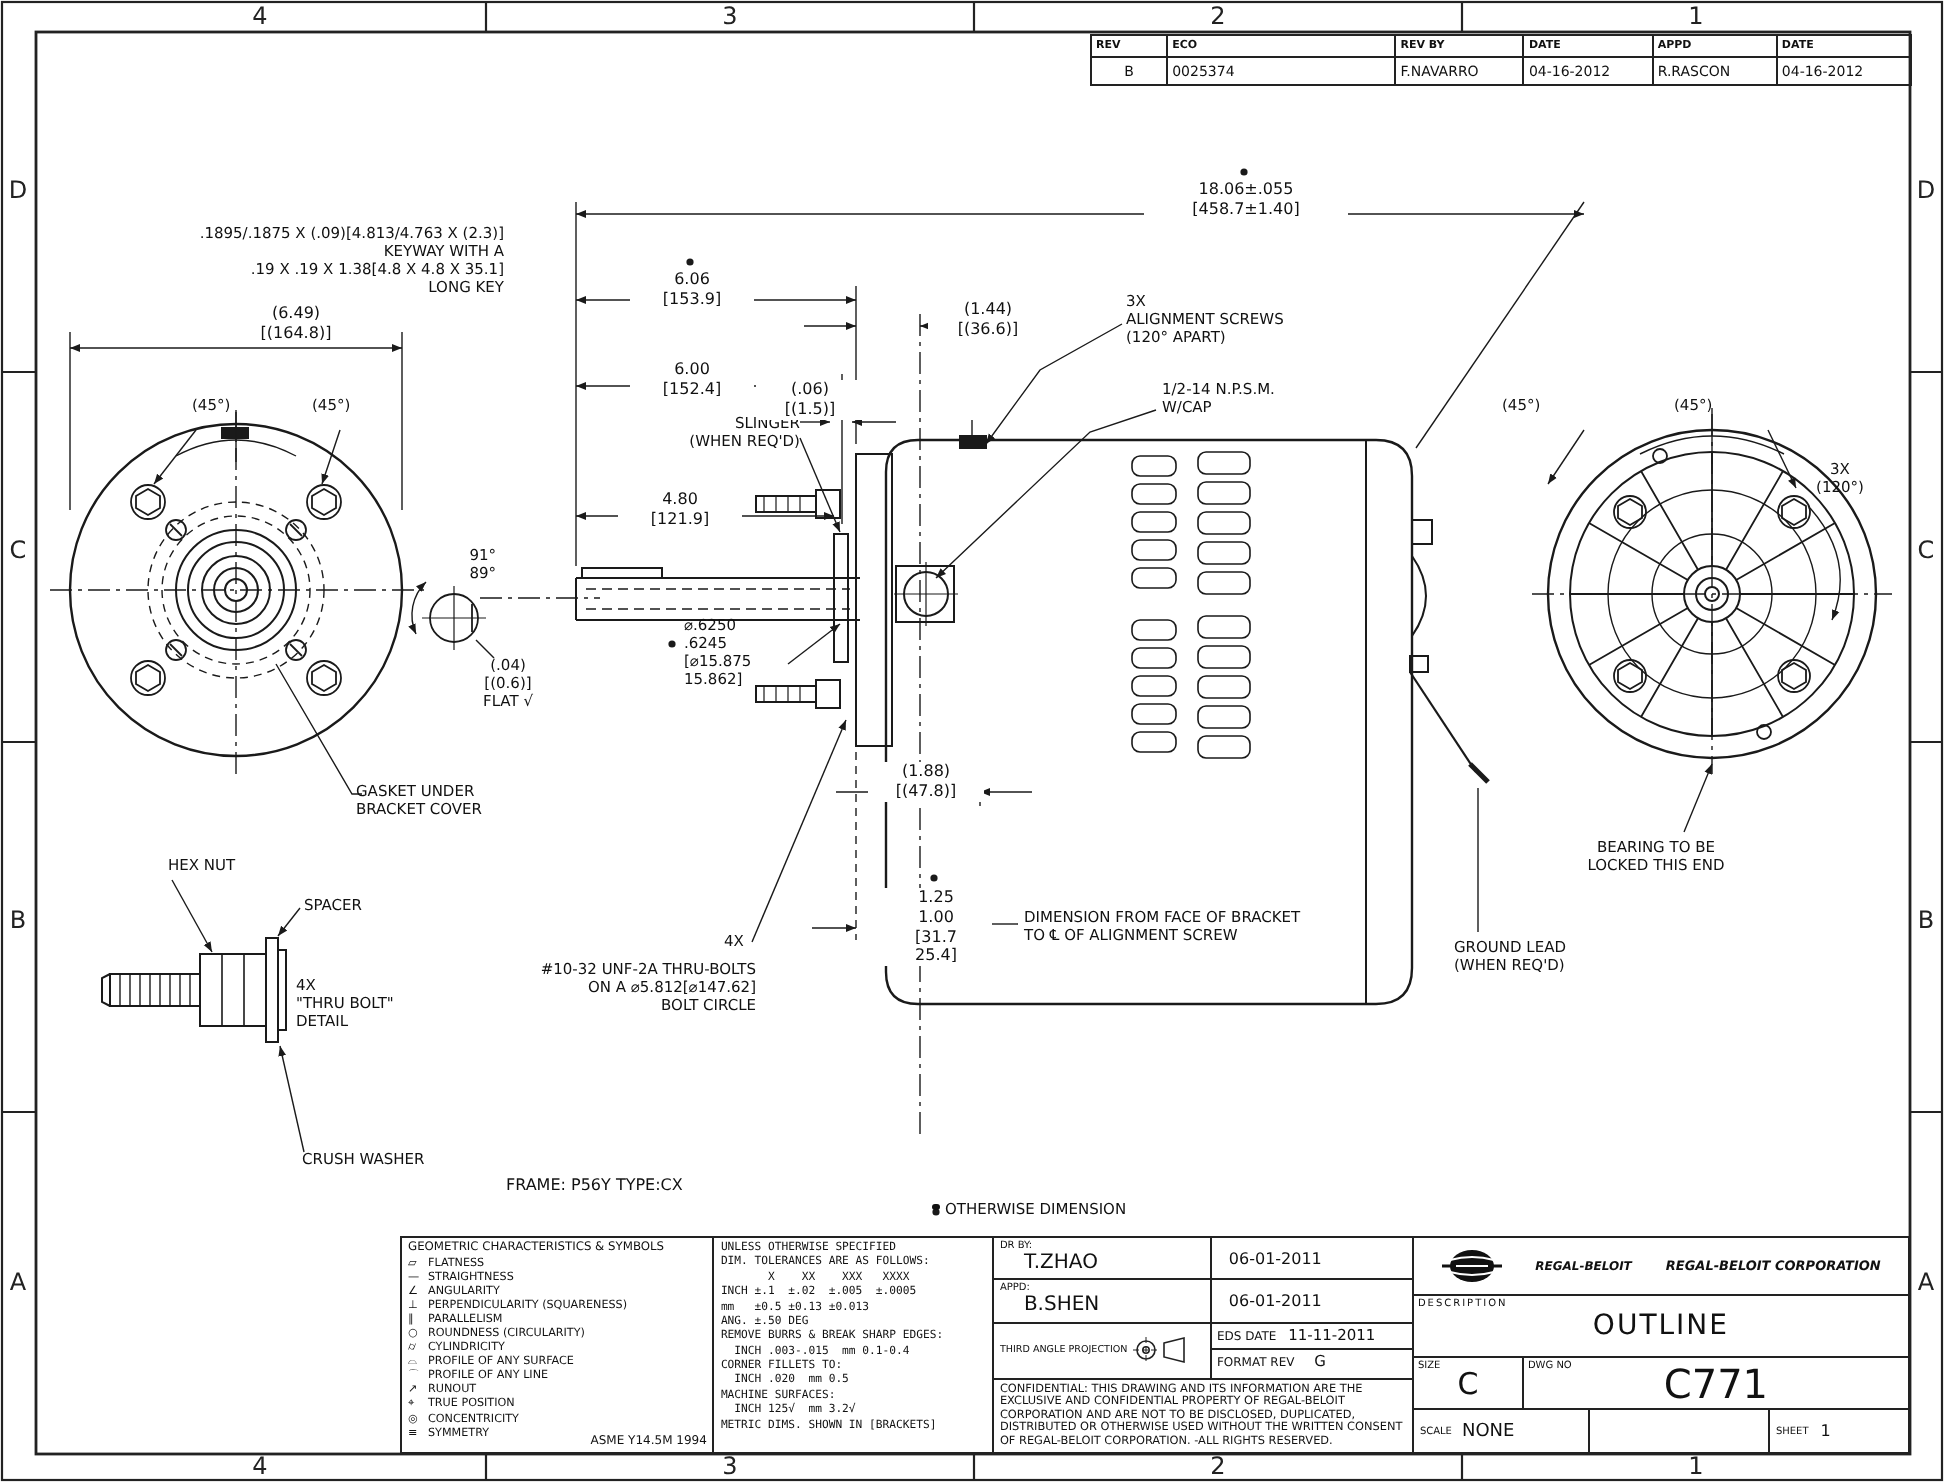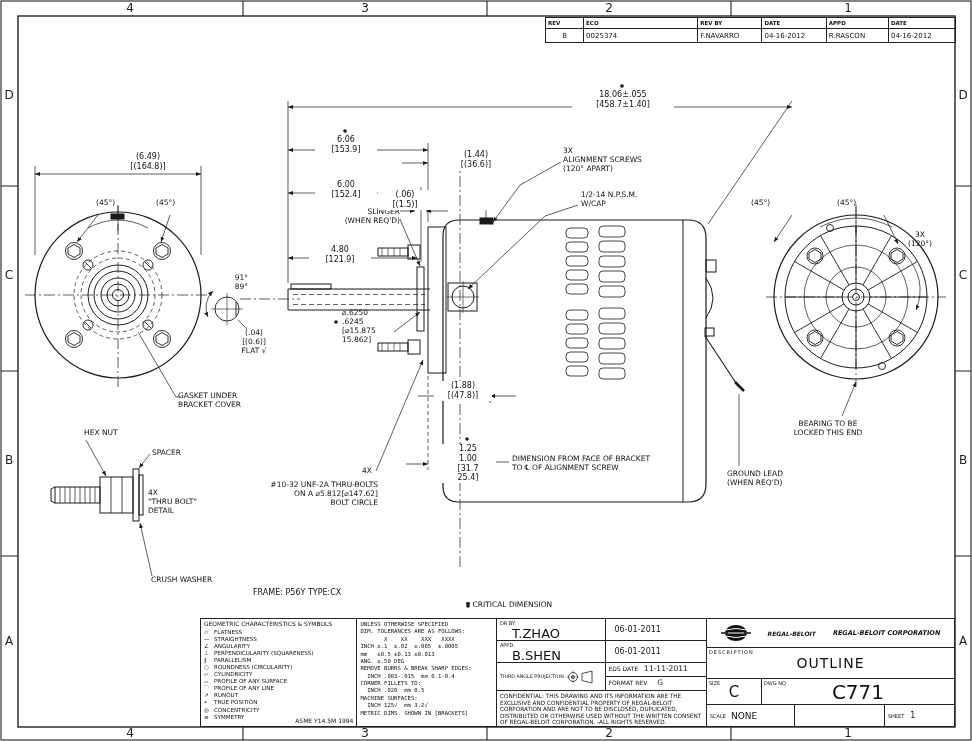--- a/index.html
+++ b/index.html
@@ -25,21 +25,21 @@
   #gcs .ttl{font-size:5.9px;}
   #gcs .sym{display:inline-block;width:10px;}
   #gcs .std{position:absolute;right:3px;bottom:1px;font-size:6px;}
   #tol{width:140px;padding:2px 3px;font-size:5.6px;line-height:1.32;
        font-family:"DejaVu Sans Mono",monospace;}
   #tol div{white-space:pre;}
   #sign{width:210px;display:flex;flex-direction:column;font-size:7.5px;}
   .srow{display:flex;border-bottom:1.2px solid #222;}
   .scell{box-sizing:border-box;padding:1px 3px;}
   .sl{font-size:5px;display:block;}
-  .sname{padding-left:12px;font-size:13px;margin-top:16px;}
+  .sname{padding-left:12px;font-size:10px;margin-top:16px;}
   .sdate{font-size:8px;padding-left:8px;align-self:center;}
   .conf{font-size:5.7px;line-height:1.14;padding:2px 3px;white-space:normal;}
   #corp{width:248px;display:flex;flex-direction:column;}
   .crow{box-sizing:border-box;border-bottom:1.2px solid #222;position:relative;display:flex;}
   .hl{position:absolute;left:2px;top:1px;font-size:5px;}
   #logo-row{height:30px;align-items:center;justify-content:center;gap:17px;}
   #desc-row{height:31px;align-items:center;justify-content:center;font-size:14px;letter-spacing:1px;}
   #num-row{height:27px;}
   #scale-row{height:21px;border-bottom:none;}
   .ncell{box-sizing:border-box;border-right:1.2px solid #222;position:relative;
@@ -292,31 +292,35 @@
       <td style="text-align:center">B</td>
       <td>0025374</td>
       <td>F.NAVARRO</td>
       <td>04-16-2012</td>
       <td>R.RASCON</td>
       <td>04-16-2012</td>
     </tr>
   </tbody>
     </table>
 
+  <div class="lbl r" style="right:720px;top:112px;width:230px">.1895/.1875 X (.09)[4.813/4.763 X (2.3)]
+KEYWAY WITH A
+.19 X .19 X 1.38[4.8 X 4.8 X 35.1]
+LONG KEY</div>
   <div class="lbl dim" style="left:97px;top:152px;width:100px">(6.49)
 [(164.8)]</div>
   <div class="lbl" style="left:96px;top:198px">(45°)</div>
   <div class="lbl" style="left:156px;top:198px">(45°)</div>
   <div class="lbl dim" style="left:315px;top:135px;width:60px">6.06
 [153.9]</div>
   <div class="lbl dim" style="left:315px;top:180px;width:60px">6.00
 [152.4]</div>
   <div class="lbl dim" style="left:572px;top:90px;width:100px">18.06±.055
 [458.7±1.40]</div>
-  <div class="lbl dim" style="left:446px;top:150px;width:58px">(1.44)
+  <div class="lbl dim" style="left:464px;top:150px;width:58px">(1.44)
 [(36.6)]</div>
   <div class="lbl" style="left:563px;top:146px">3X
 ALIGNMENT SCREWS
 (120° APART)</div>
   <div class="lbl" style="left:581px;top:190px">1/2-14 N.P.S.M.
 W/CAP</div>
   <div class="lbl r" style="right:572px;top:207px">SLINGER
 (WHEN REQ'D)</div>
   <div class="lbl dim" style="left:378px;top:190px;width:52px">(.06)
 [(1.5)]</div>
@@ -353,21 +357,21 @@
   <div class="lbl" style="left:152px;top:448px">SPACER</div>
   <div class="lbl" style="left:148px;top:488px">4X
 "THRU BOLT"
 DETAIL</div>
   <div class="lbl" style="left:151px;top:575px">CRUSH WASHER</div>
   <div class="lbl" style="left:751px;top:198px">(45°)</div>
   <div class="lbl" style="left:837px;top:198px">(45°)</div>
   <div class="lbl c" style="left:898px;top:230px;width:44px">3X
 (120°)</div>
   <div class="lbl" style="left:253px;top:588px;font-size:8px">FRAME: P56Y TYPE:CX</div>
-  <div class="lbl" style="left:466px;top:600px;font-size:7.5px"><span class="crit"></span><span>CRITICAL DIMENSION</span></div>
+  <div class="lbl" style="left:466px;top:600px;font-size:7.5px"><span class="crit"></span><span>OTHERWISE DIMENSION</span></div>
 
   <div id="tblock">
 
     <div class="tb" id="gcs">
       <div class="ttl">GEOMETRIC CHARACTERISTICS &amp; SYMBOLS</div>
       <div><span class="sym">▱</span><span>FLATNESS</span></div>
       <div><span class="sym">—</span><span>STRAIGHTNESS</span></div>
       <div><span class="sym">∠</span><span>ANGULARITY</span></div>
       <div><span class="sym">⊥</span><span>PERPENDICULARITY (SQUARENESS)</span></div>
       <div><span class="sym">∥</span><span>PARALLELISM</span></div>

